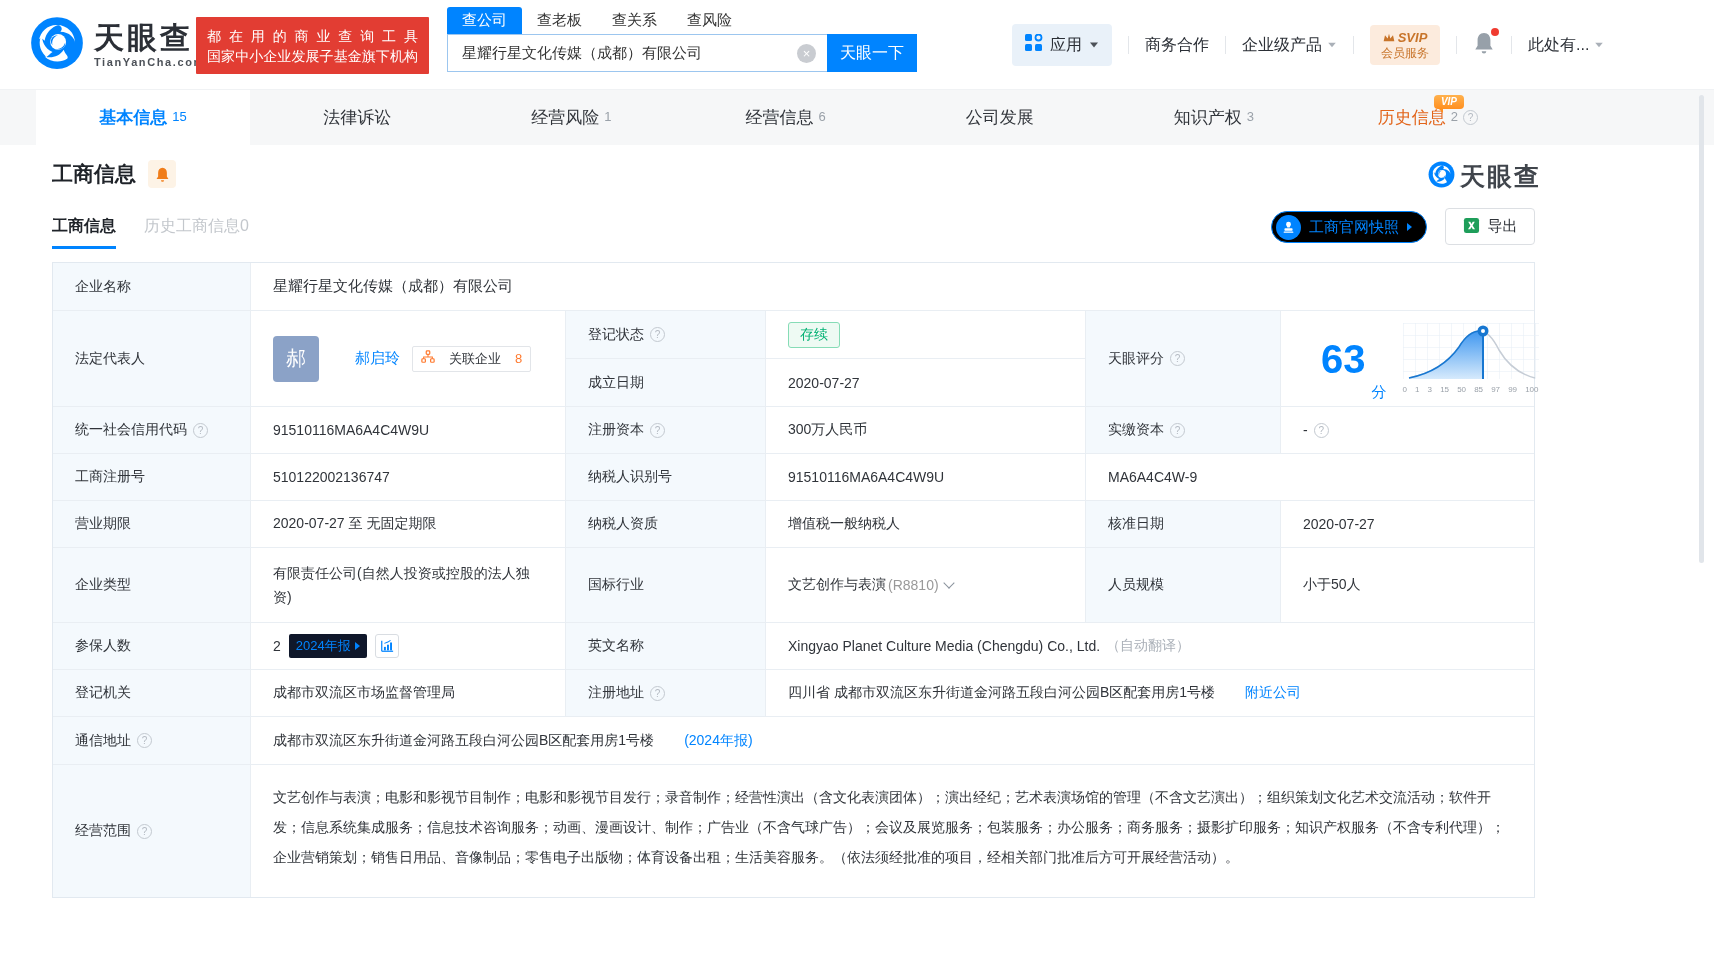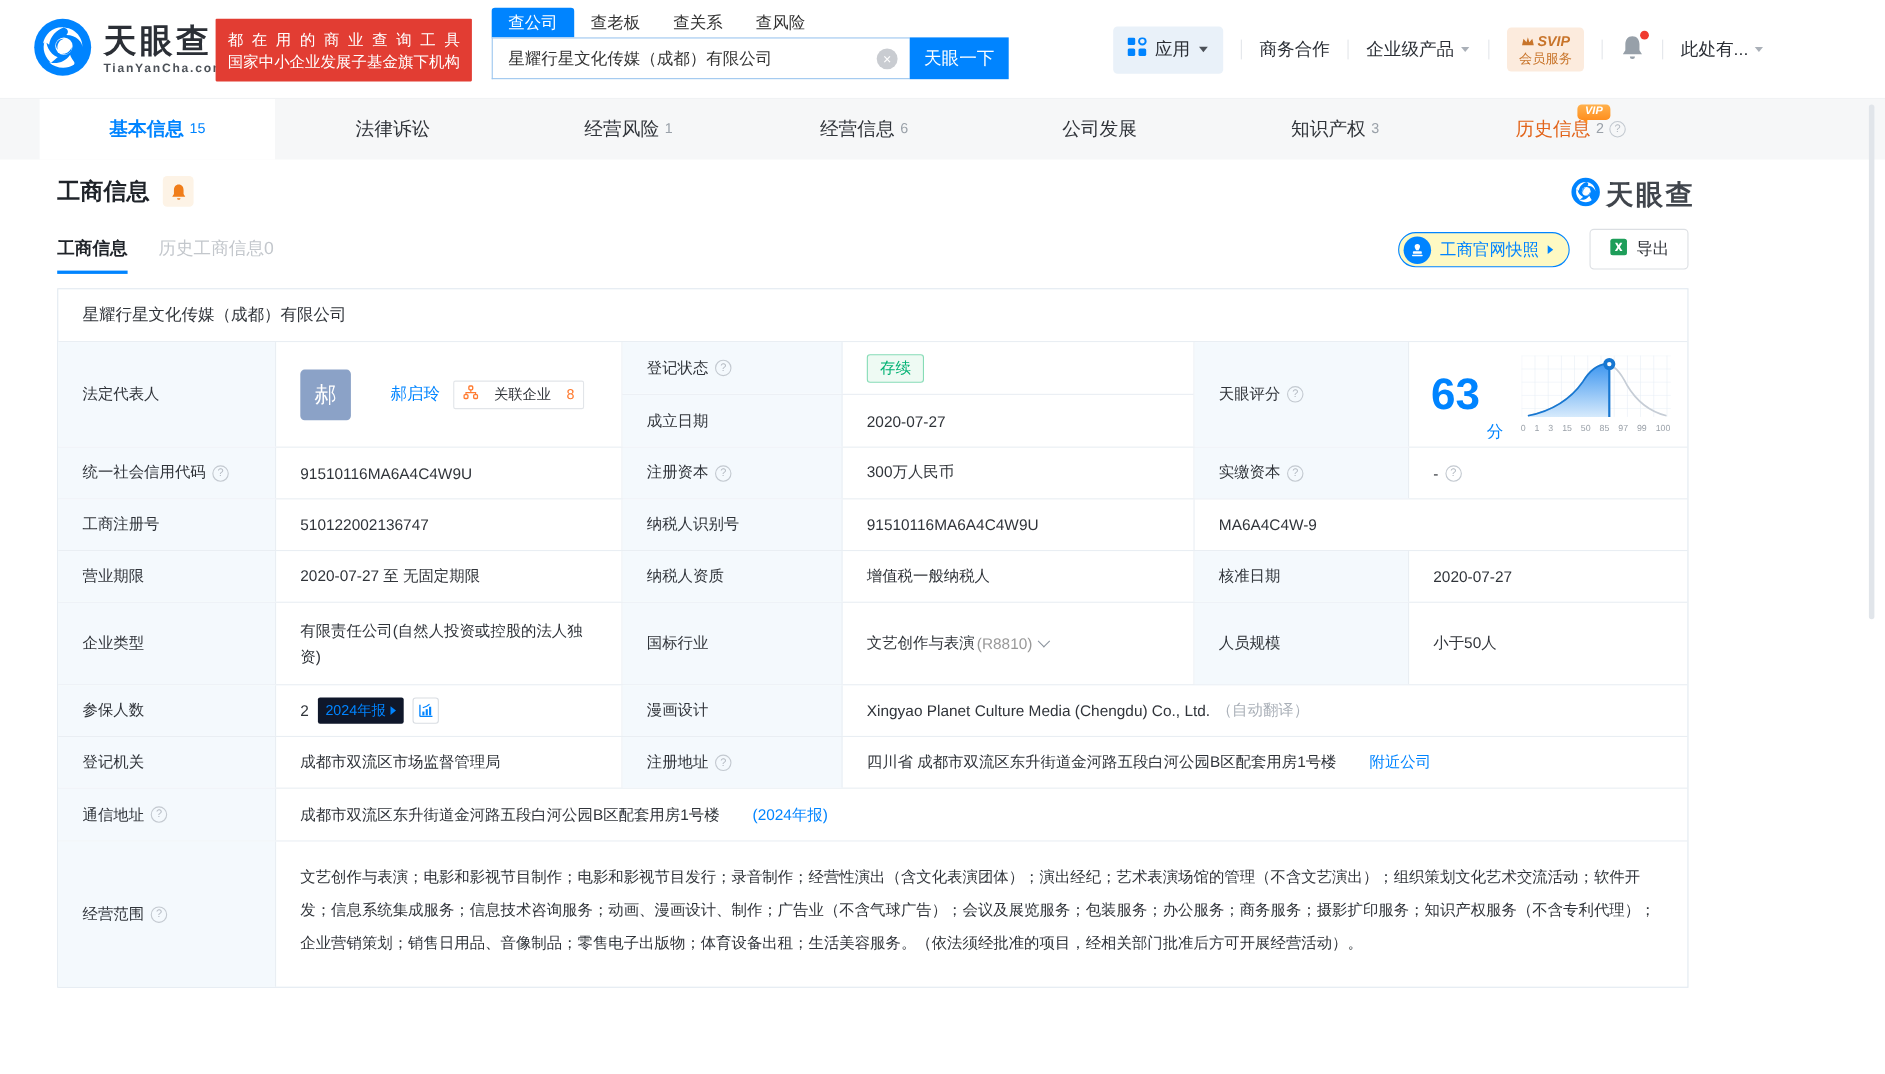--- a/index.html
+++ b/index.html
@@ -69,21 +69,21 @@
   .watermark { position:absolute; left:1428px; top:160px; display:flex; align-items:center; gap:5px; }
   .watermark-text { font-size:25px; font-weight:bold; color:#40454c; letter-spacing:2px; }
 
   .subtabs { position:absolute; left:52px; top:216px; display:flex; gap:28px; }
   .subtab { font-size:16px; cursor:pointer; padding-bottom:12px; position:relative; }
   .subtab.active { color:#1f2329; font-weight:bold; }
   .subtab.active::after { content:""; position:absolute; left:0; right:0; bottom:0; height:3px; background:#0084ff; }
   .subtab.inactive { color:#c3c7cc; }
 
   .snapshot-btn { position:absolute; left:1271px; top:211px; height:32px; border:1px solid #0084ff; border-radius:16px;
-    background:#fef9c3; display:flex; align-items:center; gap:8px; padding:0 14px 0 4px; cursor:pointer; }
+    background:#000000; display:flex; align-items:center; gap:8px; padding:0 14px 0 4px; cursor:pointer; }
   .snapshot-text { color:#0084ff; font-size:15px; }
   .stamp-circle { width:25px; height:25px; background:#0084ff; border-radius:50%; display:flex; align-items:center; justify-content:center; }
   .caret-right { width:0; height:0; border-top:4px solid transparent; border-bottom:4px solid transparent;
     border-left:5px solid #0084ff; }
   .export-btn { position:absolute; left:1445px; top:208px; width:90px; height:37px; border:1px solid #dcdfe3;
     border-radius:4px; background:#fff; display:flex; align-items:center; justify-content:center; gap:8px;
     font-size:15px; color:#30343a; cursor:pointer; }
 
   
   .tbl { position:absolute; left:52px; top:262px; width:1483px; border:1px solid #e2e9f0; }
@@ -108,21 +108,21 @@
   .avatar { width:46px; height:46px; background:#8ba2c7; border-radius:4px; color:#fff; font-size:20px;
     display:flex; align-items:center; justify-content:center; flex:none; cursor:pointer; }
   .link { color:#0084ff; cursor:pointer;margin-left:24px; }
   .rel-badge { display:inline-flex; align-items:center; gap:14px; border:1px solid #e2e5e9; border-radius:2px;
     padding:3px 8px; font-size:13px; color:#30343a; cursor:pointer; }
   .rel-count { color:#ff7a2f; }
   .status-chip { color:#00b173; border:1px solid #86dcb6; background:#eefaf3; border-radius:3px;
     padding:3px 11px; font-size:14px; }
 
   .score-cell { gap:12px; padding-left:20px; }
-  .score-num { font-size:40px; font-weight:bold; color:#0084ff; line-height:1; }
+  .score-num { font-size:40px; font-weight:bold; color:#0084ff; line-height:1;margin-left:20px; }
   .score-unit { font-size:15px; color:#0084ff; align-self:flex-end; margin:0 4px 4px -6px; }
   .score-chart { width:136px; }
   .axis-row { display:flex; justify-content:space-between; font-size:8px; color:#9aa1a9; margin-top:1px; }
 
   .muted { color:#999; }
   .gray-note { color:#aab0b8; }
   .report-badge { background:#0f172a; color:#0084ff; border-radius:2px; padding:3px 7px; font-size:13px;
     display:inline-flex; align-items:center; gap:4px; cursor:pointer; }
   .report-caret { width:0; height:0; border-top:4px solid transparent; border-bottom:4px solid transparent;
     border-left:5px solid #0084ff; }
@@ -306,20 +306,21 @@
       <rect x="1" y="1" width="16" height="16" rx="2.5" fill="#1e9e5a"></rect>
       <path d="M5.5 5 h2.2 L9 7.4 L10.3 5 h2.2 L10.2 9 l2.5 4 h-2.3 L9 10.6 L7.6 13 H5.3 L7.8 9 Z" fill="#fff"></path>
     </svg>
   </span>
   <span>导出</span>
 </div>
 
 <div class="tbl">
 
   <div class="trow h48">
+    <div class="cell lab c-l1">企业名称</div>
     <div class="cell c-v3 name-val">星耀行星文化传媒（成都）有限公司</div>
   </div>
 
   <div class="trow h96">
     <div class="cell lab c-l1">法定代表人</div>
     <div class="cell c-v1" style="gap:12px">
       <span class="avatar">郝</span>
       <a class="link" style="font-size:15px">郝启玲</a>
       <span class="rel-badge">
         <span>
@@ -458,21 +459,21 @@
         <svg width="14" height="14" viewBox="0 0 16 16">
           <path d="M2 14 V2" stroke="#0084ff" stroke-width="1.4" fill="none"></path>
           <path d="M2 14 H15" stroke="#0084ff" stroke-width="1.4" fill="none"></path>
           <rect x="4.5" y="9" width="2.2" height="4" fill="#0084ff"></rect>
           <rect x="8" y="6.5" width="2.2" height="6.5" fill="#0084ff"></rect>
           <rect x="11.5" y="4" width="2.2" height="9" fill="#0084ff"></rect>
           <path d="M5 5 L9 3.5 L12 1.5" stroke="#0084ff" stroke-width="1.2" fill="none"></path>
         </svg>
       </span>
     </div>
-    <div class="cell lab c-l2">漫画设计</div>
+    <div class="cell lab c-l2">英文名称</div>
     <div class="cell c-v3">
       <span>Xingyao Planet Culture Media (Chengdu) Co., Ltd.</span>
       <span class="gray-note">（自动翻译）</span>
     </div>
   </div>
 
   <div class="trow h47">
     <div class="cell lab c-l1">登记机关</div>
     <div class="cell c-v1">成都市双流区市场监督管理局</div>
     <div class="cell lab c-l2">

